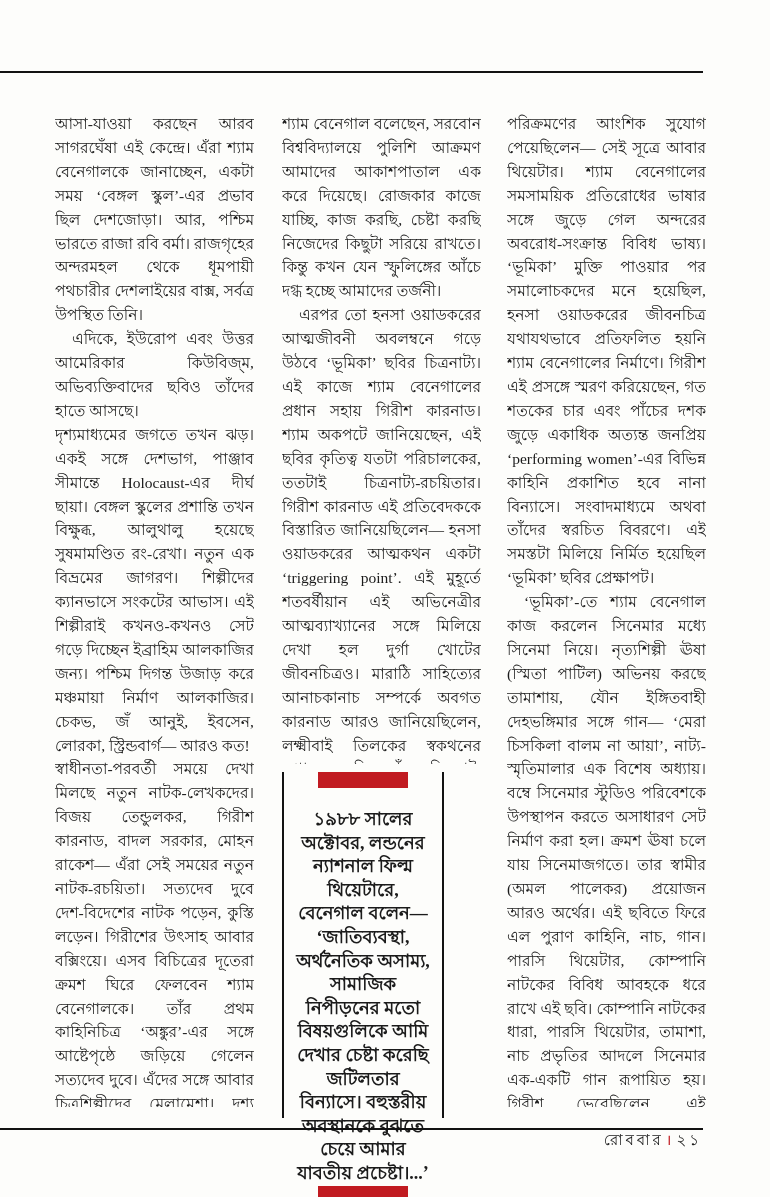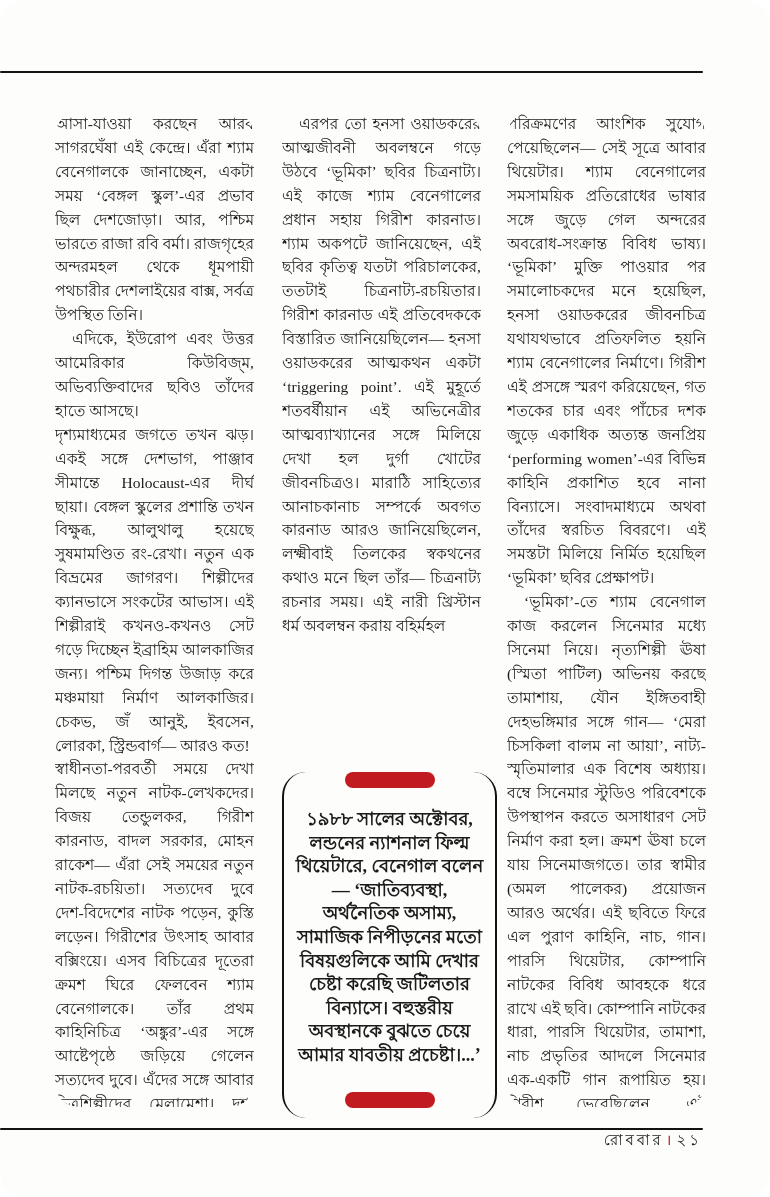--- a/index.html
+++ b/index.html
@@ -1,21 +1,21 @@
 <!DOCTYPE html>
 <html style="--accent: #c11b21; --ink: #1b1b1b; --rule: #121212; --paper: #fdfdfb;"><head>
 <meta charset="utf-8">
 <style>
   :root{
     --accent:#c11b21;
     --ink:#1b1b1b;
     --rule:#121212;
     --paper:#fdfdfb;
   }
-  *{ box-sizing:border-box;border-radius:24px; }
+  *{ box-sizing:border-box; }
   html,body{ margin:0; padding:0; }
   body{
     background:#ffffff;
     font-family:"Liberation Serif","DejaVu Sans",serif;
   }
   .page{
     position:relative;
     width:770px;
     height:1197px;
     background:var(--paper);
@@ -46,21 +46,21 @@
   .col-1{ left:55px;  height:995px; }
   .col-2{ left:282px; height:652px; }
   .col-3{ left:507px; height:995px; }
   .col p{ margin:0; }
   .col p.indent{ text-indent:17px; }
 
   .pullquote{
     position:absolute;
     left:282px;
     top:772px;
-    width:215px;
+    width:162px;
     height:346px;
     border-left:2px solid var(--rule);
     border-right:2px solid var(--rule);
     display:flex;
     flex-direction:column;
     align-items:center;
   }
   .pq-bar{
     width:90px;
     height:16px;
@@ -101,20 +101,21 @@
   <div class="rule rule-top"></div>
 
   <div class="col col-1">
       <p>আসা-যাওয়া করছেন আরব সাগরঘেঁষা এই কেন্দ্রে। এঁরা শ্যাম বেনেগালকে জানাচ্ছেন, একটা সময় ‘বেঙ্গল স্কুল’-এর প্রভাব ছিল দেশজোড়া। আর, পশ্চিম ভারতে রাজা রবি বর্মা। রাজগৃহের অন্দরমহল থেকে ধূমপায়ী পথচারীর দেশলাইয়ের বাক্স, সর্বত্র উপস্থিত তিনি।</p>
       <p class="indent">এদিকে, ইউরোপ এবং উত্তর আমেরিকার কিউবিজ্‌ম, অভিব্যক্তিবাদের ছবিও তাঁদের হাতে আসছে।</p>
       <p>দৃশ্যমাধ্যমের জগতে তখন ঝড়। একই সঙ্গে দেশভাগ, পাঞ্জাব সীমান্তে Holocaust-এর দীর্ঘ ছায়া। বেঙ্গল স্কুলের প্রশান্তি তখন বিক্ষুব্ধ, আলুথালু হয়েছে সুষমামণ্ডিত রং-রেখা। নতুন এক বিভ্রমের জাগরণ। শিল্পীদের ক্যানভাসে সংকটের আভাস। এই শিল্পীরাই কখনও-কখনও সেট গড়ে দিচ্ছেন ইব্রাহিম আলকাজির জন্য। পশ্চিম দিগন্ত উজাড় করে মঞ্চমায়া নির্মাণ আলকাজির। চেকভ, জঁ আনুই, ইবসেন, লোরকা, স্ট্রিন্ডবার্গ— আরও কত!</p>
       <p>স্বাধীনতা-পরবর্তী সময়ে দেখা মিলছে নতুন নাটক-লেখকদের। বিজয় তেন্ডুলকর, গিরীশ কারনাড, বাদল সরকার, মোহন রাকেশ— এঁরা সেই সময়ের নতুন নাটক-রচয়িতা। সত্যদেব দুবে দেশ-বিদেশের নাটক পড়েন, কুস্তি লড়েন। গিরীশের উৎসাহ আবার বক্সিংয়ে। এসব বিচিত্রের দূতেরা ক্রমশ ঘিরে ফেলবেন শ্যাম বেনেগালকে। তাঁর প্রথম কাহিনিচিত্র ‘অঙ্কুর’-এর সঙ্গে আষ্টেপৃষ্ঠে জড়িয়ে গেলেন সত্যদেব দুবে। এঁদের সঙ্গে আবার চিত্রশিল্পীদের মেলামেশা। দৃশ্য মাধ্যম, বিশেষত সেট নির্মাণ নিয়ে চলছে নানাবিধ মত-বিনিময়।</p>
     </div>
 
   <div class="col col-2">
+      <p>শ্যাম বেনেগাল বলেছেন, সরবোন বিশ্ববিদ্যালয়ে পুলিশি আক্রমণ আমাদের আকাশপাতাল এক করে দিয়েছে। রোজকার কাজে যাচ্ছি, কাজ করছি, চেষ্টা করছি নিজেদের কিছুটা সরিয়ে রাখতে। কিন্তু কখন যেন স্ফুলিঙ্গের আঁচে দগ্ধ হচ্ছে আমাদের তর্জনী।</p>
       <p class="indent">এরপর তো হনসা ওয়াডকরের আত্মজীবনী অবলম্বনে গড়ে উঠবে ‘ভূমিকা’ ছবির চিত্রনাট্য। এই কাজে শ্যাম বেনেগালের প্রধান সহায় গিরীশ কারনাড। শ্যাম অকপটে জানিয়েছেন, এই ছবির কৃতিত্ব যতটা পরিচালকের, ততটাই চিত্রনাট্য-রচয়িতার। গিরীশ কারনাড এই প্রতিবেদককে বিস্তারিত জানিয়েছিলেন— হনসা ওয়াডকরের আত্মকথন একটা ‘triggering point’. এই মুহূর্তে শতবর্ষীয়ান এই অভিনেত্রীর আত্মব্যাখ্যানের সঙ্গে মিলিয়ে দেখা হল দুর্গা খোটের জীবনচিত্রও। মারাঠি সাহিত্যের আনাচকানাচ সম্পর্কে অবগত কারনাড আরও জানিয়েছিলেন, লক্ষ্মীবাই তিলকের স্বকথনের কথাও মনে ছিল তাঁর— চিত্রনাট্য রচনার সময়। এই নারী খ্রিস্টান ধর্ম অবলম্বন করায় বহির্মহল</p>
     </div>
 
   <div class="pullquote">
     <div class="pq-bar pq-bar-top"></div>
     <div class="pq-text">১৯৮৮ সালের অক্টোবর, লন্ডনের ন্যাশনাল ফিল্ম থিয়েটারে, বেনেগাল বলেন— ‘জাতিব্যবস্থা, অর্থনৈতিক অসাম্য, সামাজিক নিপীড়নের মতো বিষয়গুলিকে আমি দেখার চেষ্টা করেছি জটিলতার বিন্যাসে। বহুস্তরীয় অবস্থানকে বুঝতে চেয়ে আমার যাবতীয় প্রচেষ্টা।...’</div>
     <div class="pq-bar pq-bar-bottom"></div>
   </div>
 
   <div class="col col-3">

